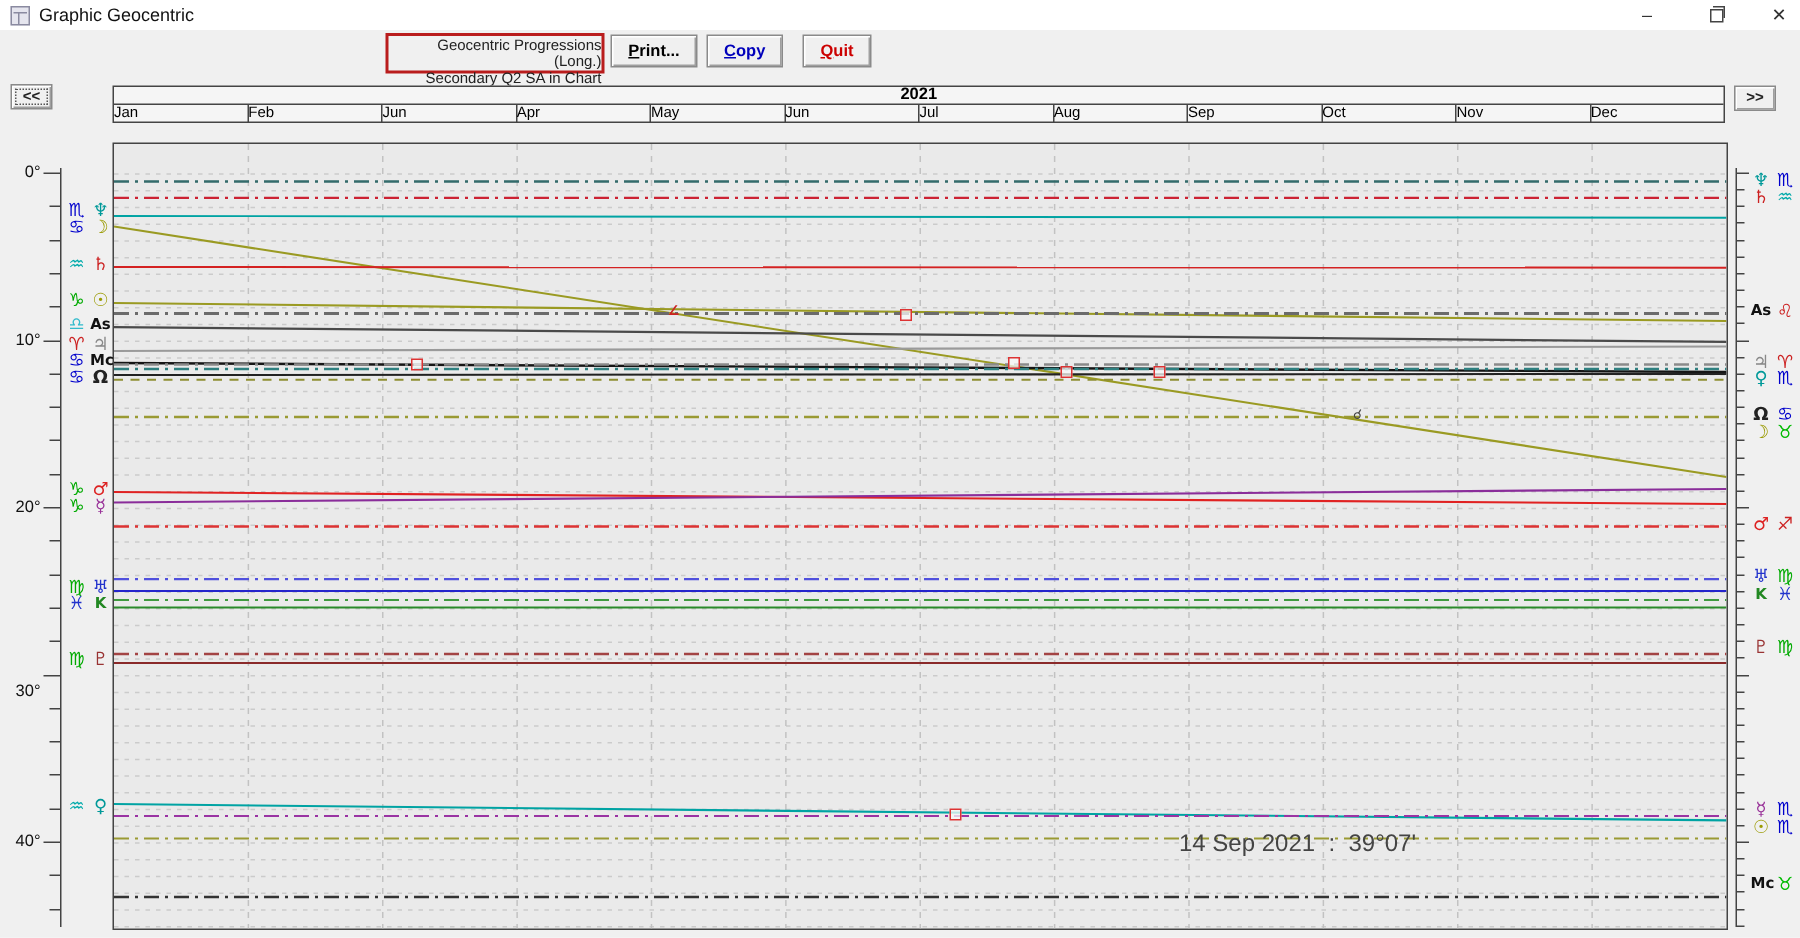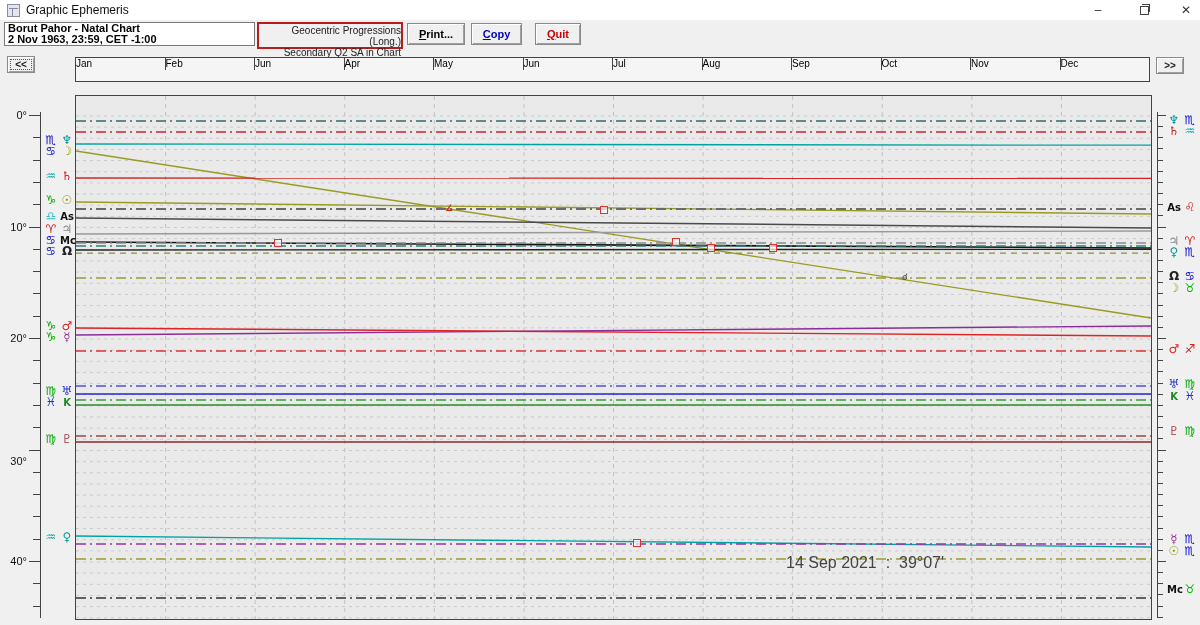--- a/index.html
+++ b/index.html
@@ -52,46 +52,43 @@
   .glyph{font-family:"DejaVu Sans",sans-serif;font-size:12px;font-weight:bold;width:14px;text-align:center;line-height:14px;}
   .glyph.txt{font-size:10px;line-height:16px;}
 </style>
 </head>
 <body>
 
 <div id="stage">
 
   <div class="titlebar">
     <span class="app-icon"></span>
-    <span class="app-title">Graphic Ephemeris</span>
+    <span class="app-title">Graphic Geocentric</span>
     <span class="wbtn" style="left:1082px;">–</span>
     <span class="wbtn" style="left:1128px;">
         <span class="restore-box"></span>
       </span>
     <span class="wbtn" style="left:1170px;">✕</span>
   </div>
 
   <div class="toolbar">
-    <div class="namebox">
-      <div>Borut Pahor - Natal Chart</div>
-      <div>2 Nov 1963, 23:59, CET -1:00</div>
-    </div>
     <div class="methodbox">
       <div>Geocentric Progressions (Long.)</div>
       <div>Secondary Q2 SA in Chart</div>
     </div>
     <button class="btn3d accel" id="btn-print"><u>P</u>rint...</button>
     <button class="btn3d accel" id="btn-copy"><u>C</u>opy</button>
     <button class="btn3d accel" id="btn-quit"><u>Q</u>uit</button>
   </div>
 
   <button class="navbtn" id="nav-prev">&lt;&lt;</button>
   <button class="navbtn" id="nav-next">&gt;&gt;</button>
 
   <div class="chart-header">
+    <div class="year-row">2021</div>
     <div class="month-row" id="month-row">
         <div class="mcell">Jan</div>
         <div class="mcell">Feb</div>
         <div class="mcell">Jun</div>
         <div class="mcell">Apr</div>
         <div class="mcell">May</div>
         <div class="mcell">Jun</div>
         <div class="mcell">Jul</div>
         <div class="mcell">Aug</div>
         <div class="mcell">Sep</div>

